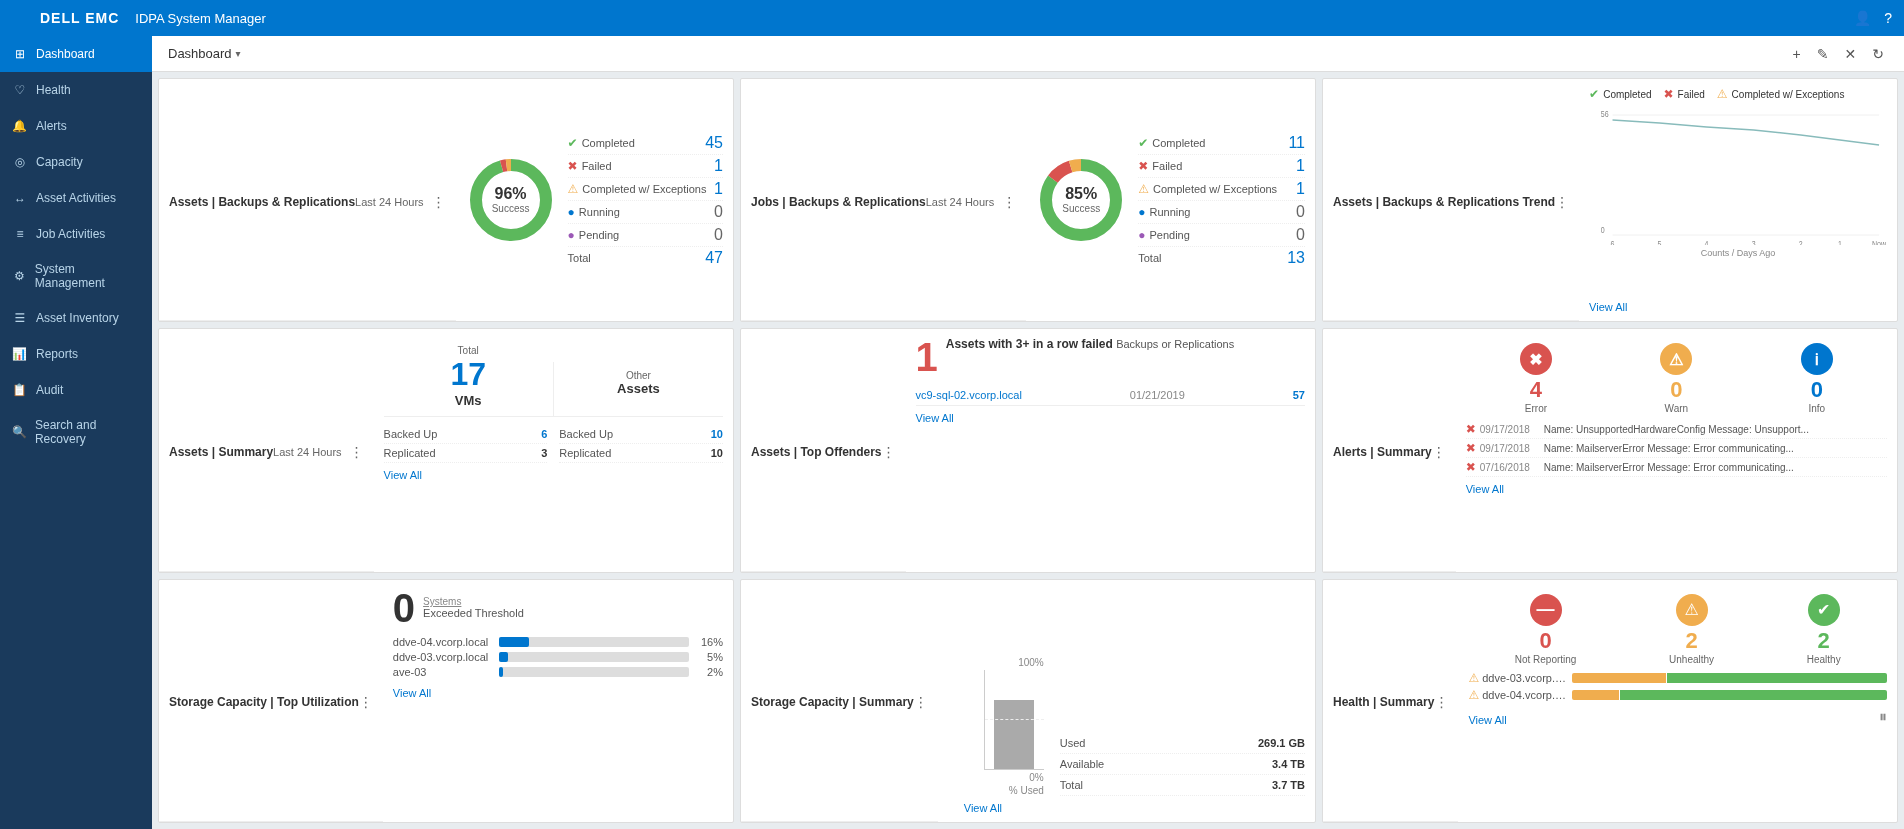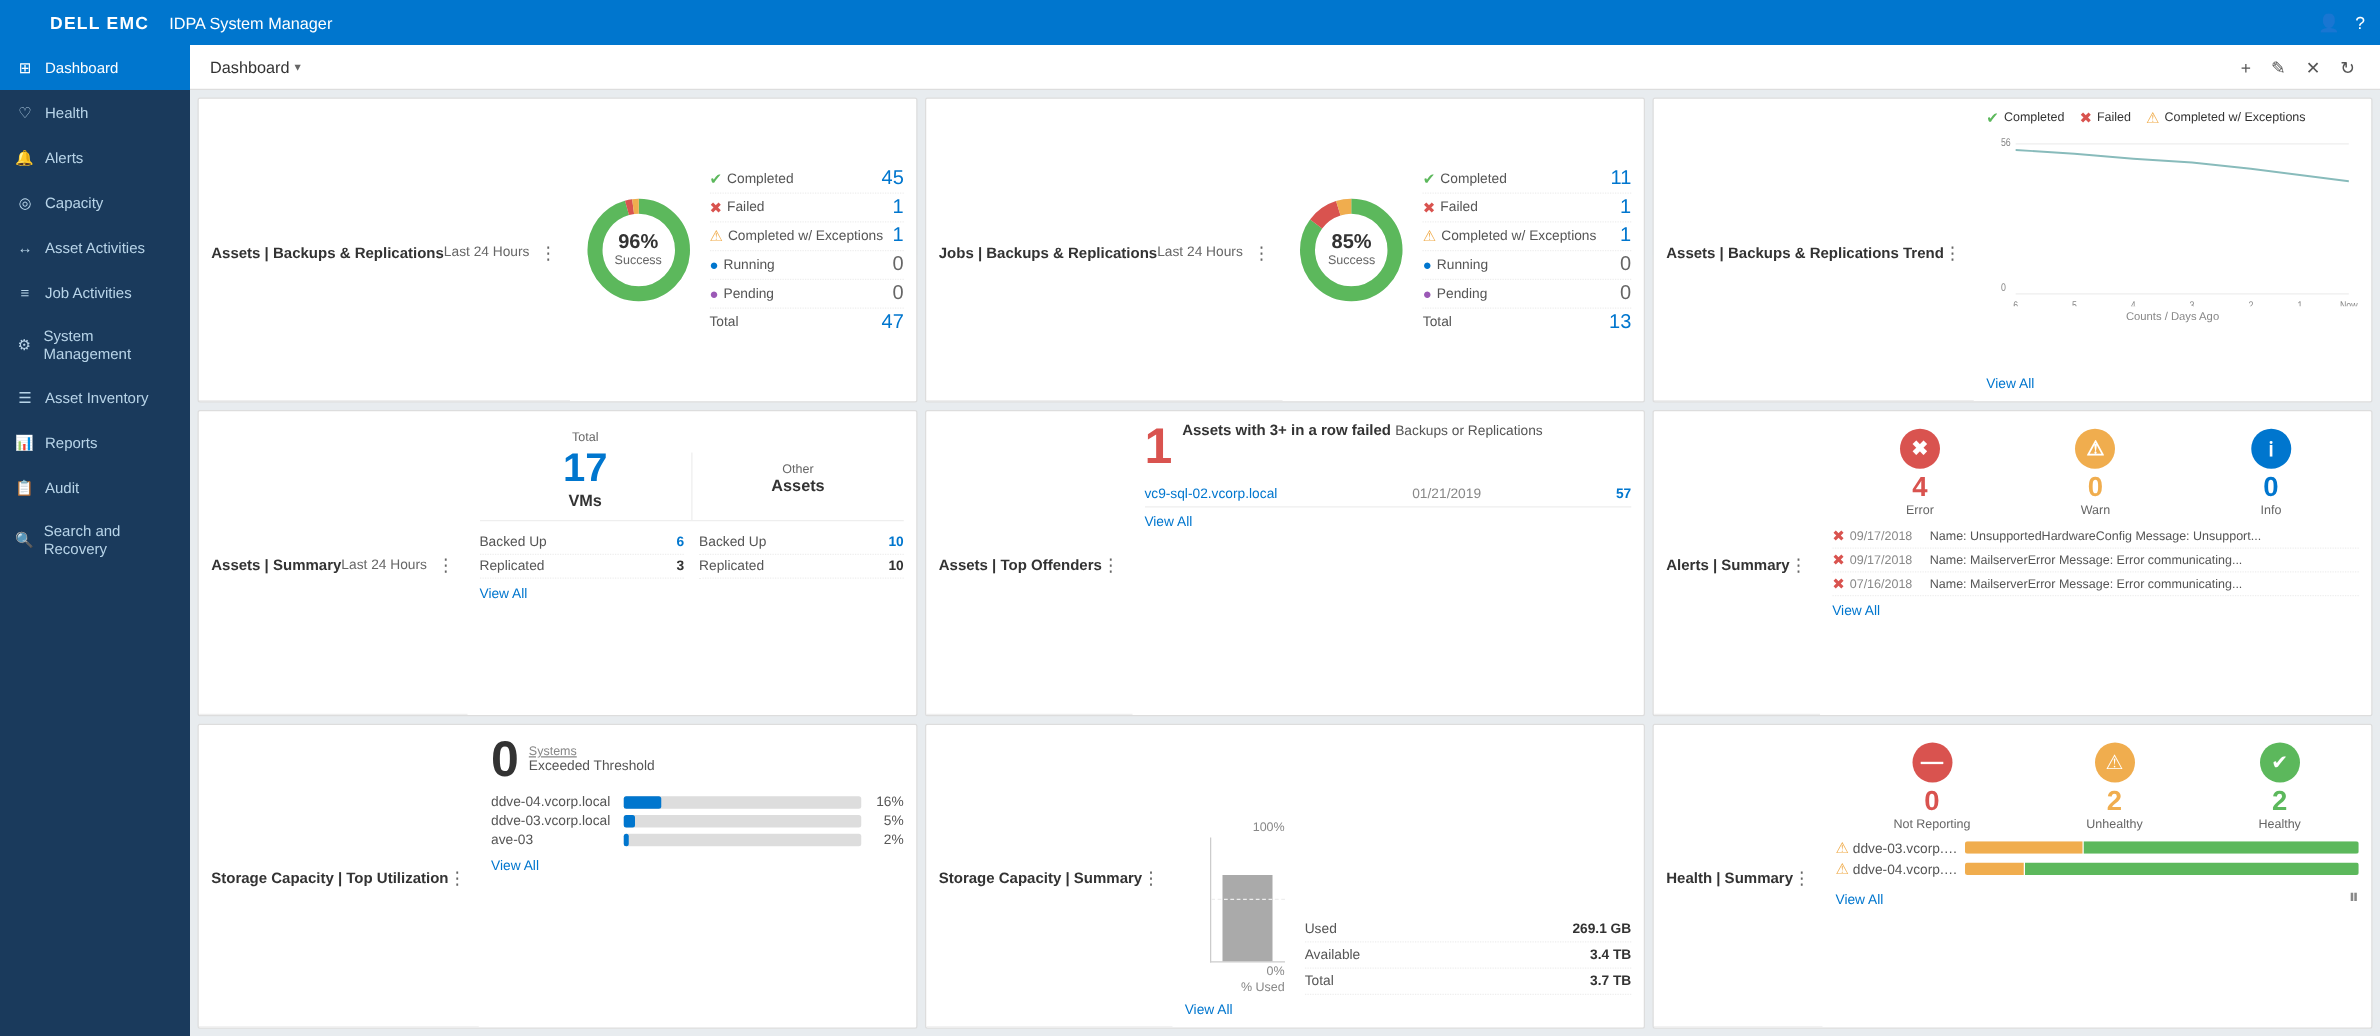--- a/index.html
+++ b/index.html
@@ -585,21 +585,21 @@
           </div>
           <a class="view-all">View All</a>
         </div>
       </div>
 
       <div class="widget-card">
         <div class="widget-header">
           <span class="widget-title">Storage Capacity | Summary</span>
           <span class="widget-menu">⋮</span>
         </div>
-        <div class="widget-body" style="display:flex;flex-direction:column;">
+        <div class="widget-body" style="display:flex;flex-direction:column;margin-left:16px;">
           <div style="display:flex;align-items:flex-end;gap:16px;flex:1;">
             <div style="display:flex;flex-direction:column;align-items:flex-end;width:80px;">
               <div style="font-size:10px;color:#888;margin-bottom:2px;">100%</div>
               <div style="height:100px;width:60px;display:flex;align-items:flex-end;gap:4px;border-left:1px solid #ccc;border-bottom:1px solid #ccc;position:relative;">
                 <div style="position:absolute;top:50%;left:0;right:0;border-top:1px dashed #eee;"></div>
 
                 <div style="width:40px;background:#aaa;height:70%;margin:0 auto;"></div>
               </div>
               <div style="font-size:10px;color:#888;margin-top:2px;">0%</div>
               <div style="font-size:10px;color:#888;margin-top:2px;text-align:center;">% Used</div>

